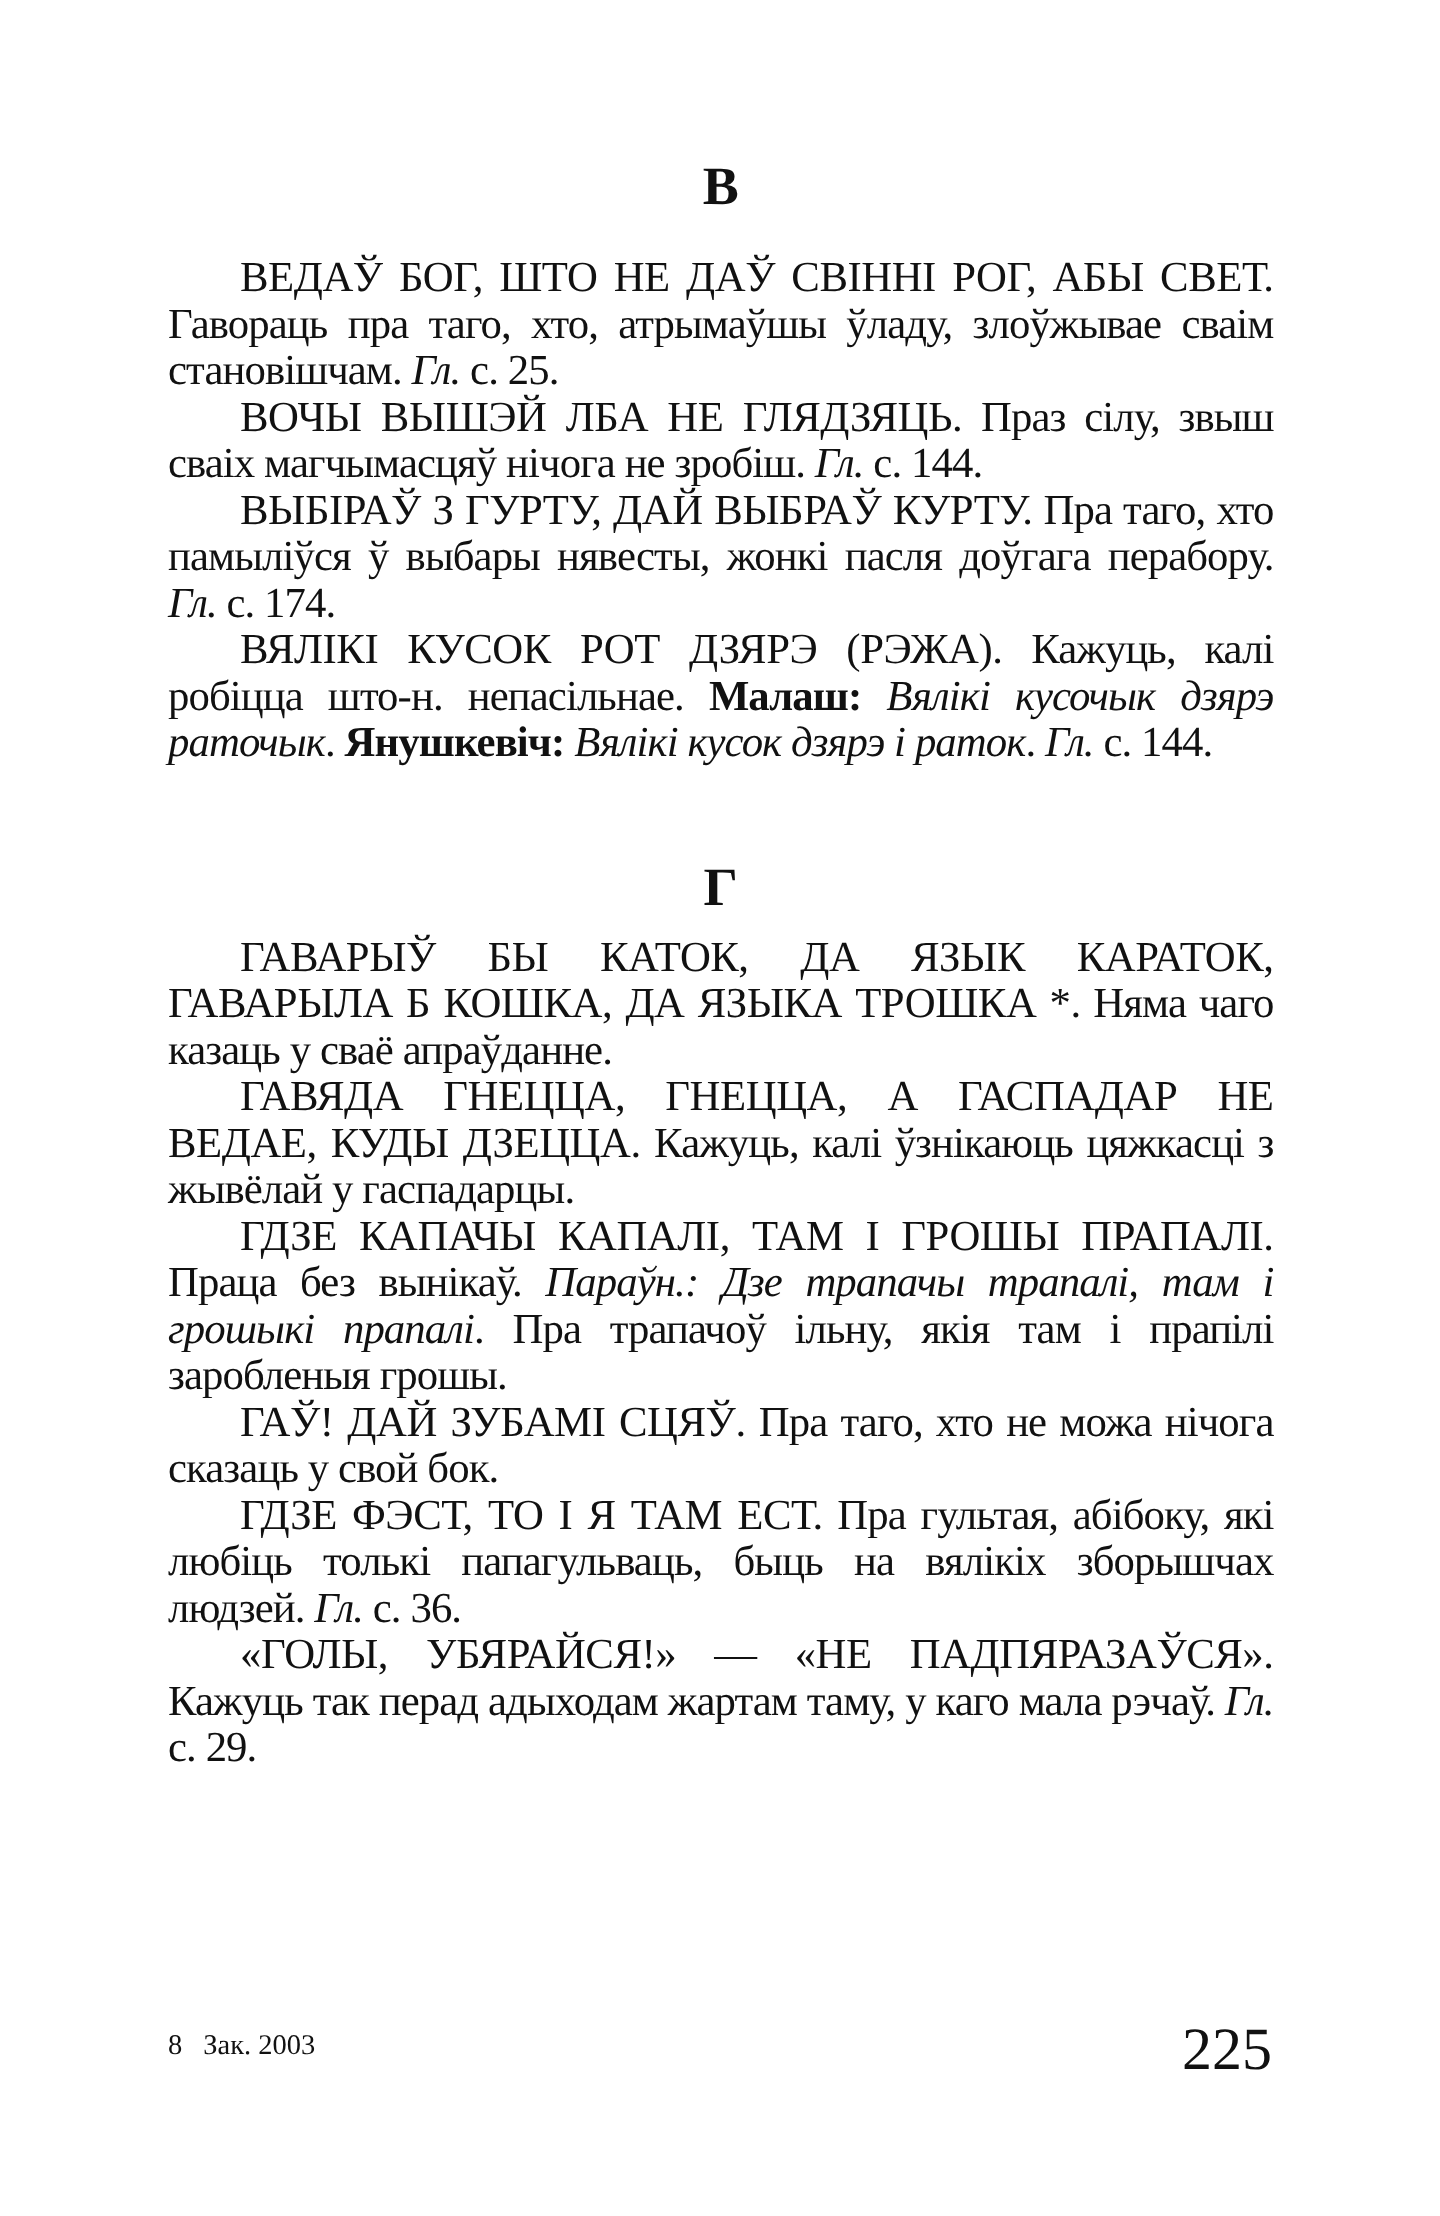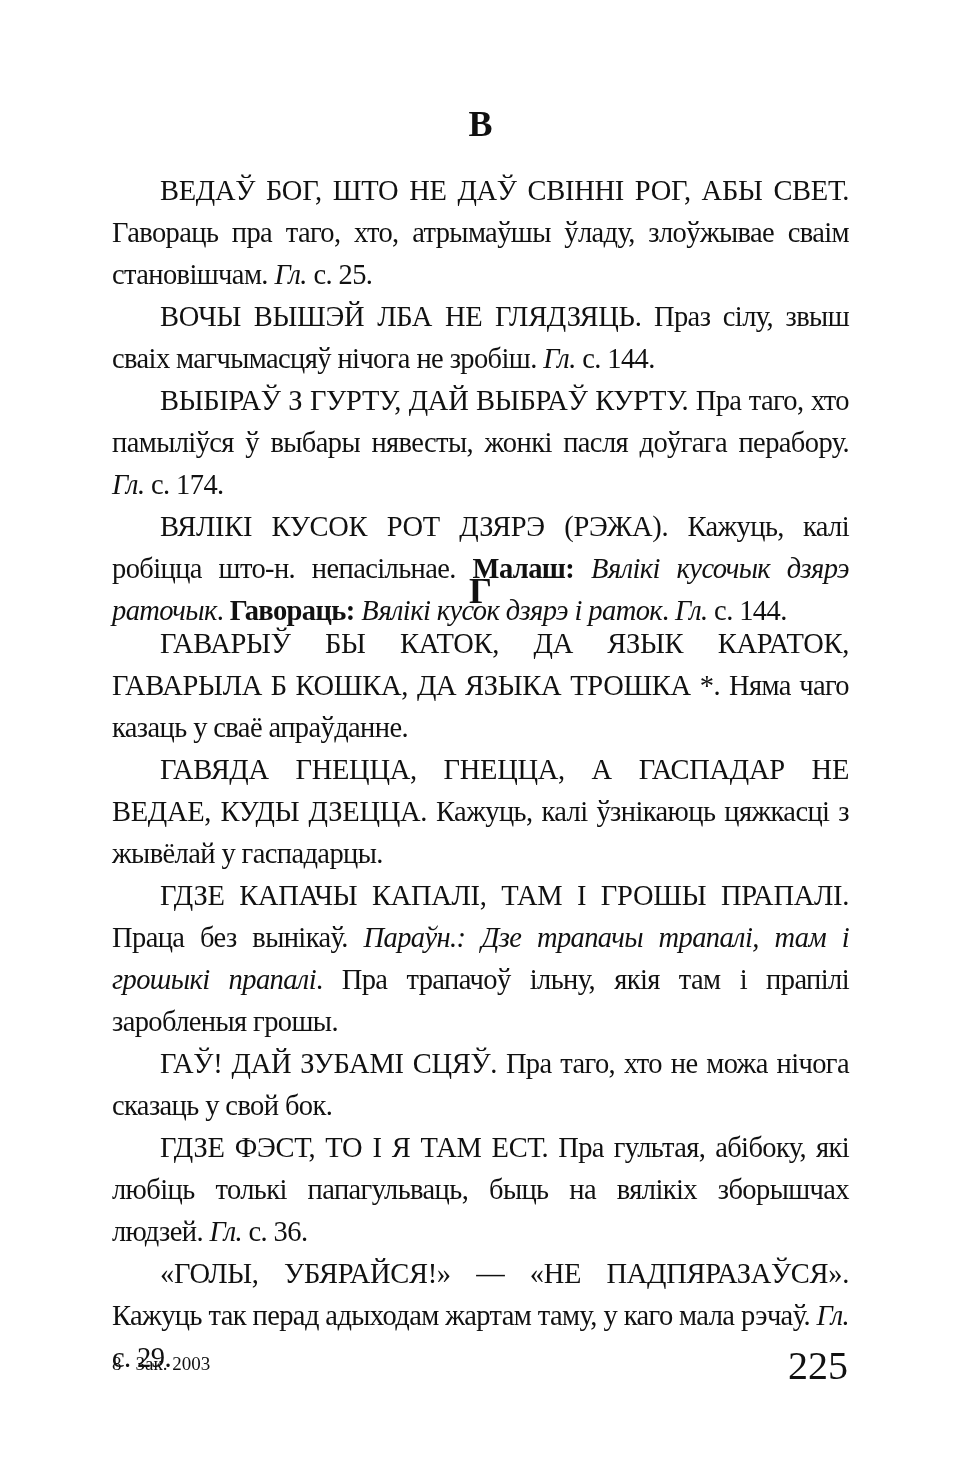--- a/index.html
+++ b/index.html
@@ -5,21 +5,21 @@
   html, body { margin: 0; padding: 0; background: #ffffff; }
   body { width: 960px; height: 1477px; position: relative; overflow: hidden; color: #111; }
   .page { position: absolute; left: 112px; top: 0; width: 737px; }
   .section-letter {
     font-family: "Liberation Serif", serif; font-weight: bold;
     font-size: 36px; text-align: center; width: 737px; position: absolute; left: 0;
   }
   .entries { position: absolute; left: 0; width: 737px; }
   .entry {
     font-family: "Liberation Serif", serif;
-    font-size: 28.5px; line-height: 42px;
+    font-size: 28.5px; line-height: 31px;
     text-align: justify; text-indent: 48px;
     margin: 0; letter-spacing: -0.6px; word-spacing: 0px;
   }
   .head { letter-spacing: -0.3px; }
   .it { font-style: italic; }
   .bold { font-weight: bold; }
   .footer-left { position: absolute; left: 112px; top: 1353px;
     font-family: "Liberation Serif", serif; font-size: 19px; }
   .footer-left span { margin-right: 14px; }
   .page-num { position: absolute; right: 112px; top: 1342px;
@@ -36,21 +36,21 @@
     <p class="entry">
       <span class="head">ВЕДАЎ БОГ, ШТО НЕ ДАЎ СВІННІ РОГ, АБЫ СВЕТ.</span><span> Гавораць пра таго, хто, атрымаўшы ўладу, злоўжывае сваім становішчам. </span><span class="it">Гл.</span><span> с. 25.</span>
     </p>
     <p class="entry">
       <span class="head">ВОЧЫ ВЫШЭЙ ЛБА НЕ ГЛЯДЗЯЦЬ.</span><span> Праз сілу, звыш сваіх магчымасцяў нічога не зробіш. </span><span class="it">Гл.</span><span> с. 144.</span>
     </p>
     <p class="entry">
       <span class="head">ВЫБІРАЎ З ГУРТУ, ДАЙ ВЫБРАЎ КУРТУ.</span><span> Пра таго, хто памыліўся ў выбары нявесты, жонкі пасля доўгага перабору. </span><span class="it">Гл.</span><span> с. 174.</span>
     </p>
     <p class="entry">
-      <span class="head">ВЯЛІКІ КУСОК РОТ ДЗЯРЭ (РЭЖА).</span><span> Кажуць, калі робіцца што-н. непасільнае. </span><span class="bold">Малаш:</span><span class="it"> Вялікі кусочык дзярэ раточык</span><span>. </span><span class="bold">Гавораць:</span><span class="it"> Вялікі кусок дзярэ і раток</span><span>. </span><span class="it">Гл.</span><span> с. 144.</span>
+      <span class="head">ВЯЛІКІ КУСОК РОТ ДЗЯРЭ (РЭЖА).</span><span> Кажуць, калі робіцца што-н. непасільнае. </span><span class="bold">Малаш:</span><span class="it"> Вялікі кусочык дзярэ раточык</span><span>. </span><span class="bold">Янушкевіч:</span><span class="it"> Вялікі кусок дзярэ і раток</span><span>. </span><span class="it">Гл.</span><span> с. 144.</span>
     </p>
   </div>
 
   <div class="section-letter" style="top:570px">Г</div>
 
   <div class="entries" style="top:623px">
     <p class="entry">
       <span class="head">ГАВАРЫЎ БЫ КАТОК, ДА ЯЗЫК КАРАТОК, ГАВАРЫЛА Б КОШКА, ДА ЯЗЫКА ТРОШКА *.</span><span> Няма чаго казаць у сваё апраўданне.</span>
     </p>
     <p class="entry">

